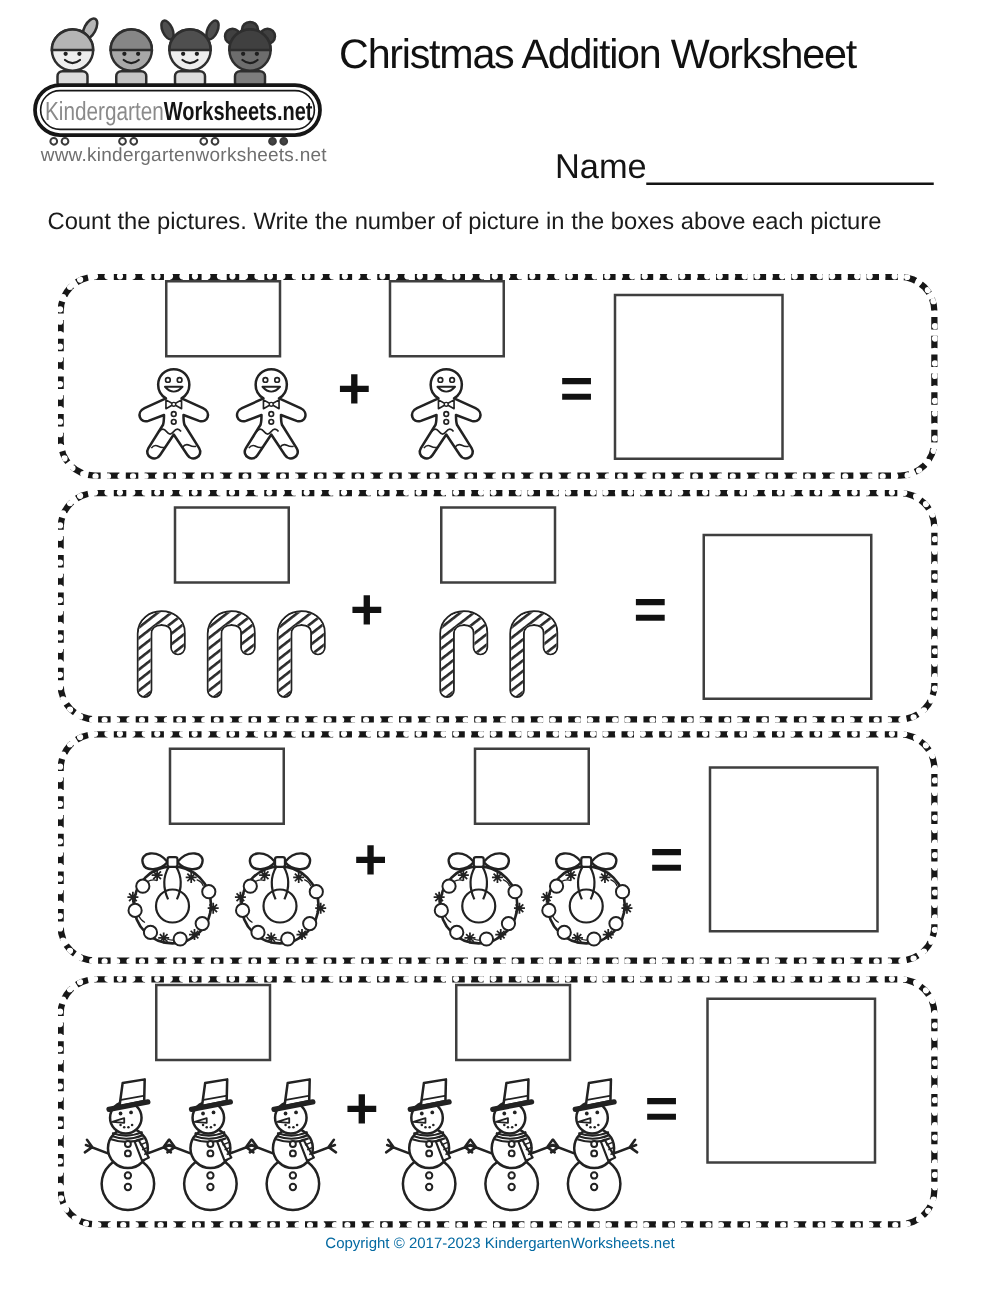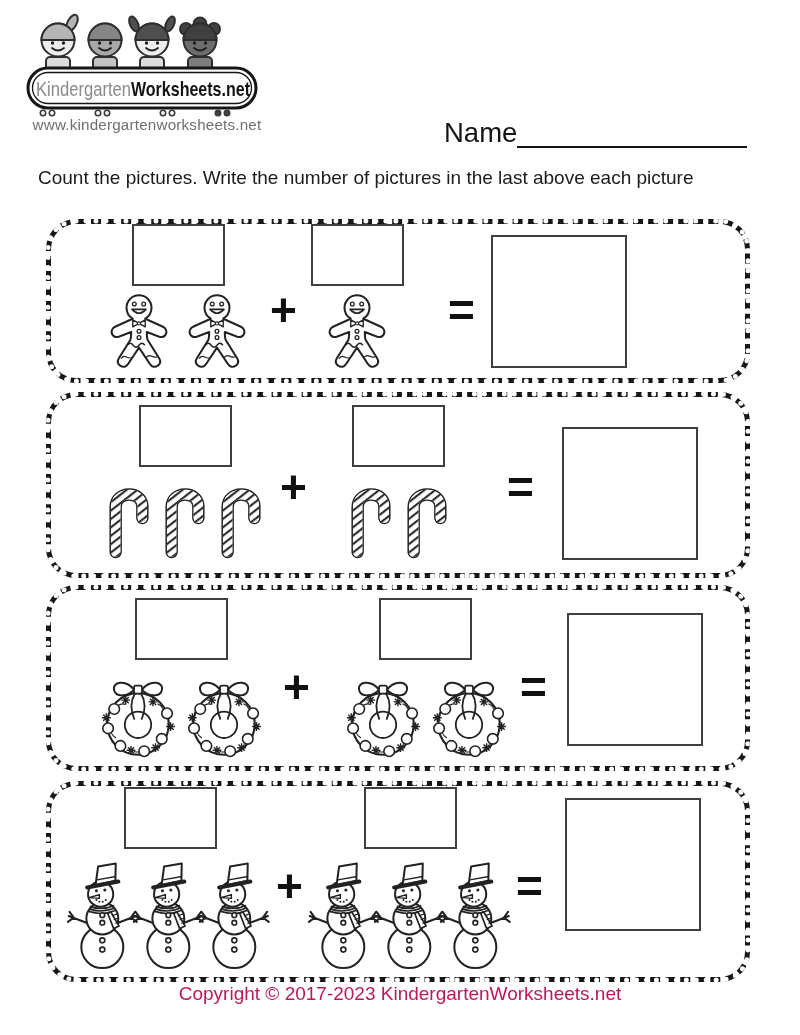--- a/index.html
+++ b/index.html
@@ -44,21 +44,21 @@
   .r4 .plus{margin:0 9px 68px 7px;}  .r4 .eq{margin:0 22px 68px 6px;}  .r4 .answer-box{margin-bottom:32px;}
 
   .pic{display:block;flex:0 0 auto;}
   .pic-gingerbread-man{width:78px;height:80px;}
   .pic-candy-cane{width:46px;height:80px;margin:0 5px;}
   .pic-wreath{width:88px;height:88px;margin:0 -1px;}
   .pic-snowman{width:84px;height:112px;margin:0 -9px;}
 
   
   .footer{position:absolute;left:0;top:985px;width:800px;text-align:center;
-          font-size:19px;line-height:18px;color:#be185d;}
+          font-size:12px;line-height:18px;color:#0369a1;}
   .defs{position:absolute;width:0;height:0;overflow:hidden;}
 </style>
 </head>
 <body>
 
 <div class="sheet">
 
   <svg class="logo" viewBox="0 0 232 112">
     <g stroke="#2e2e2e" stroke-width="2">
 
@@ -112,27 +112,28 @@
       <circle cx="72" cy="103" r="2.7"></circle>
         <circle cx="81" cy="103" r="2.7"></circle>
       <circle cx="137" cy="103" r="2.7"></circle>
         <circle cx="146" cy="103" r="2.7"></circle>
       <circle cx="192" cy="103" r="2.7" fill="#444"></circle>
         <circle cx="201" cy="103" r="2.7" fill="#444"></circle>
     </g>
   </svg>
 
   <div class="site-url">www.kindergartenworksheets.net</div>
+  <h1 class="title">Christmas Addition Worksheet</h1>
 
   <div class="name-row">
     <span class="name-label">Name</span>
     <span class="name-line"></span>
   </div>
 
-  <p class="instructions"><span>Count the pictures. Write the number of pictures in the last above each picture</span><br></p>
+  <p class="instructions"><span>Count the pictures. Write the number of picture in the boxes above each picture</span><br></p>
 
   <section class="card r1">
     <div class="stitch"></div>
     <div class="group">
       <div class="count-box"></div>
       <div class="pics">
           <svg class="pic pic-gingerbread-man">
             <use href="#sym-gingerbread-man" xlink:href="#sym-gingerbread-man"></use>
           </svg>
           <svg class="pic pic-gingerbread-man">

